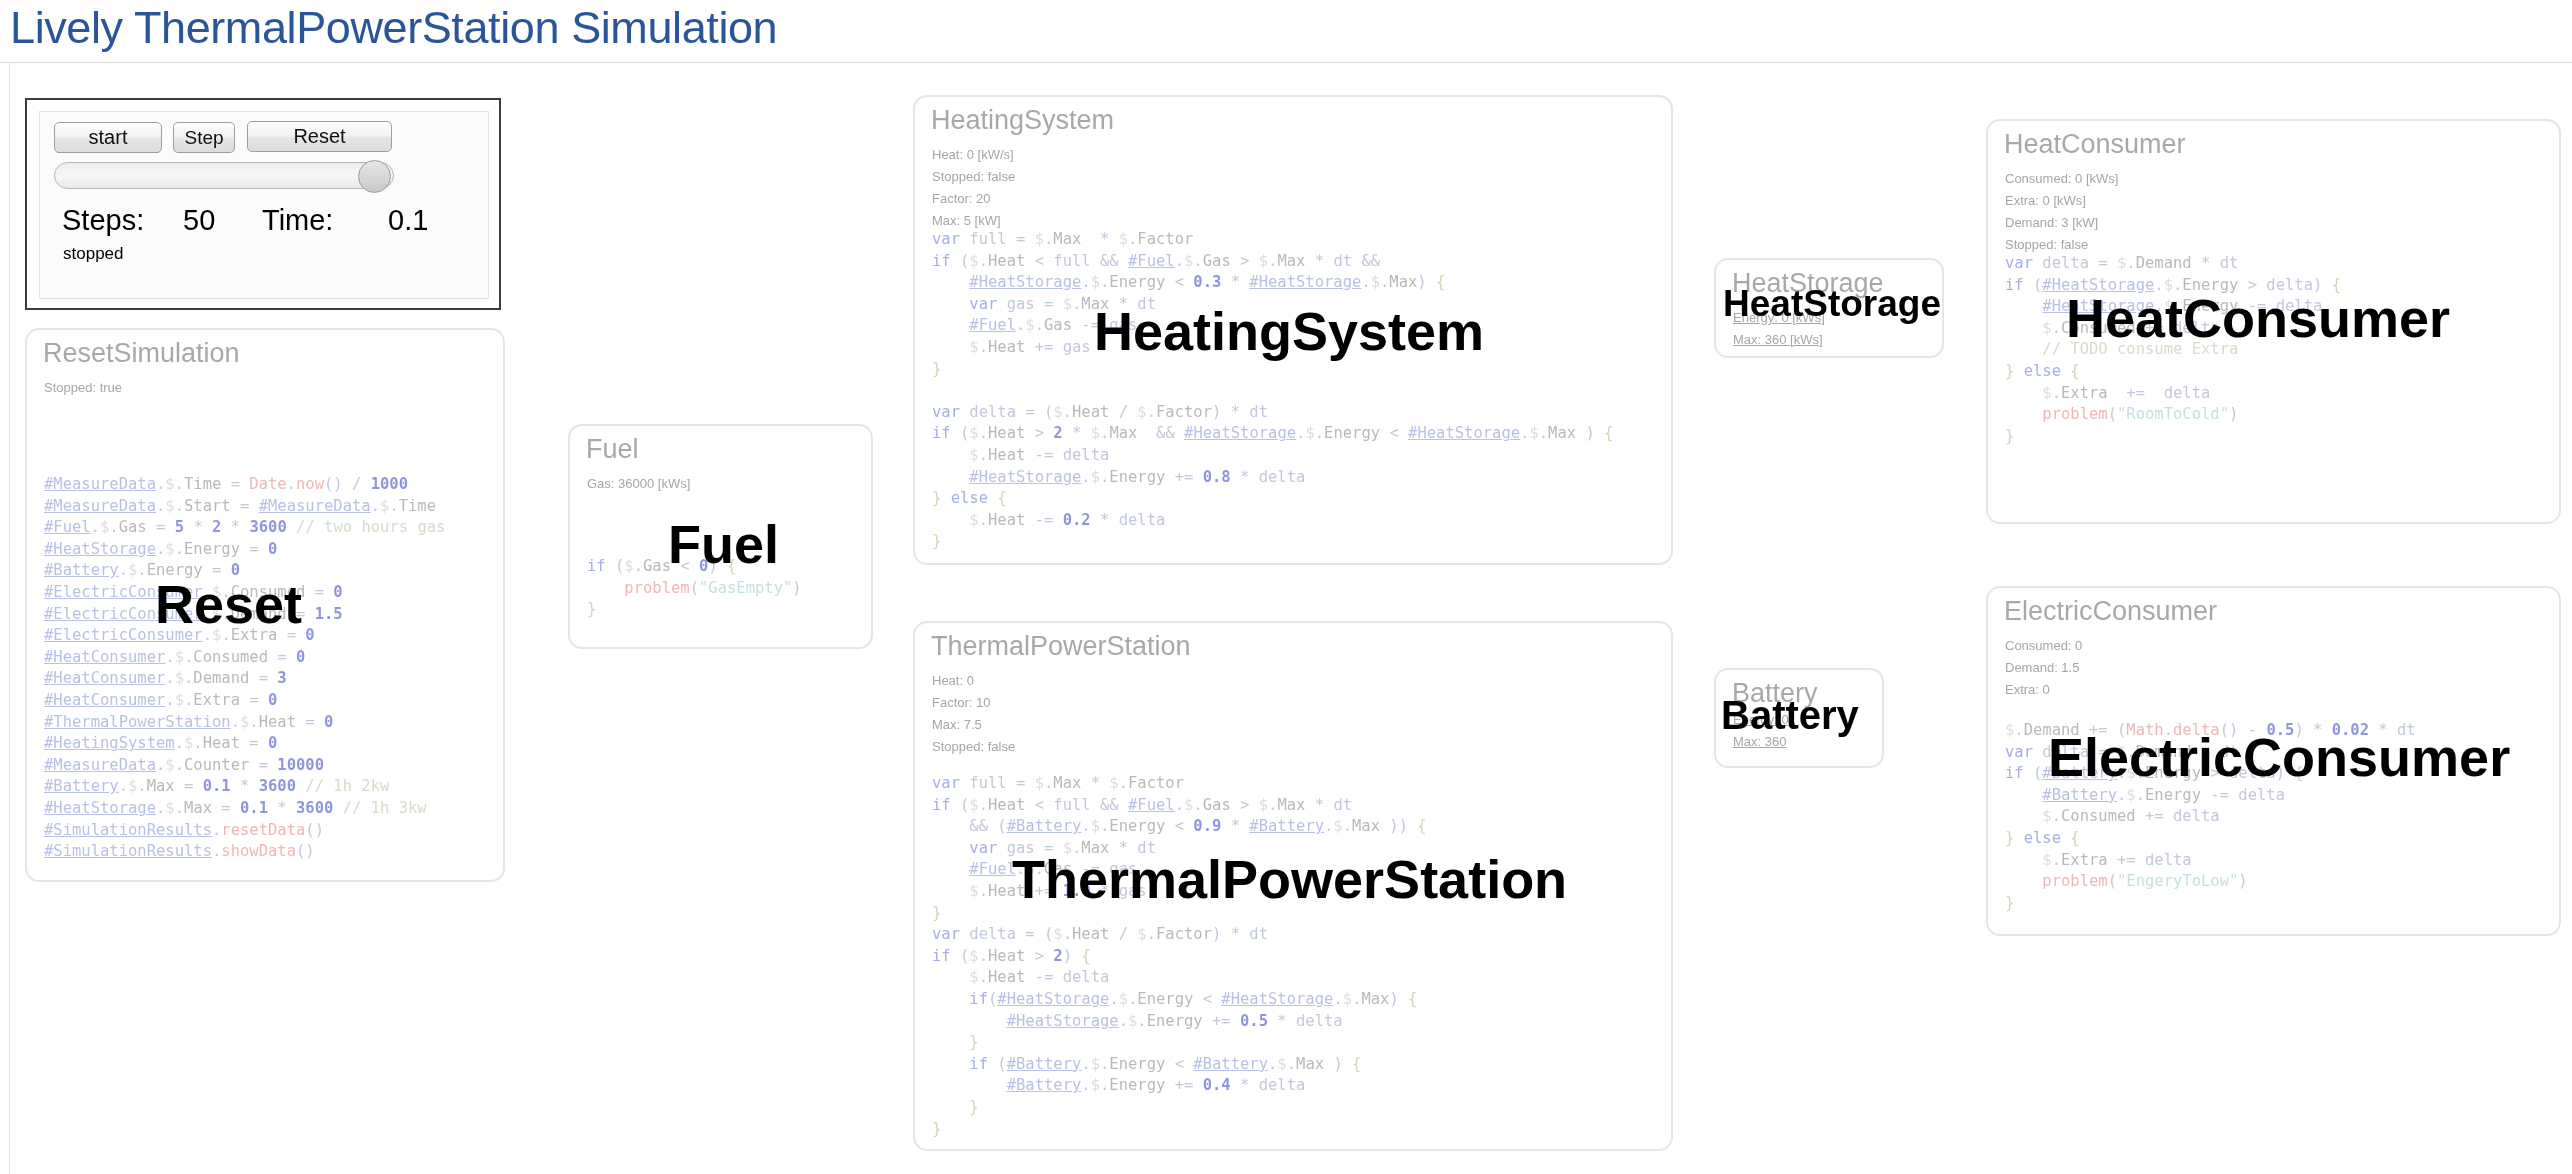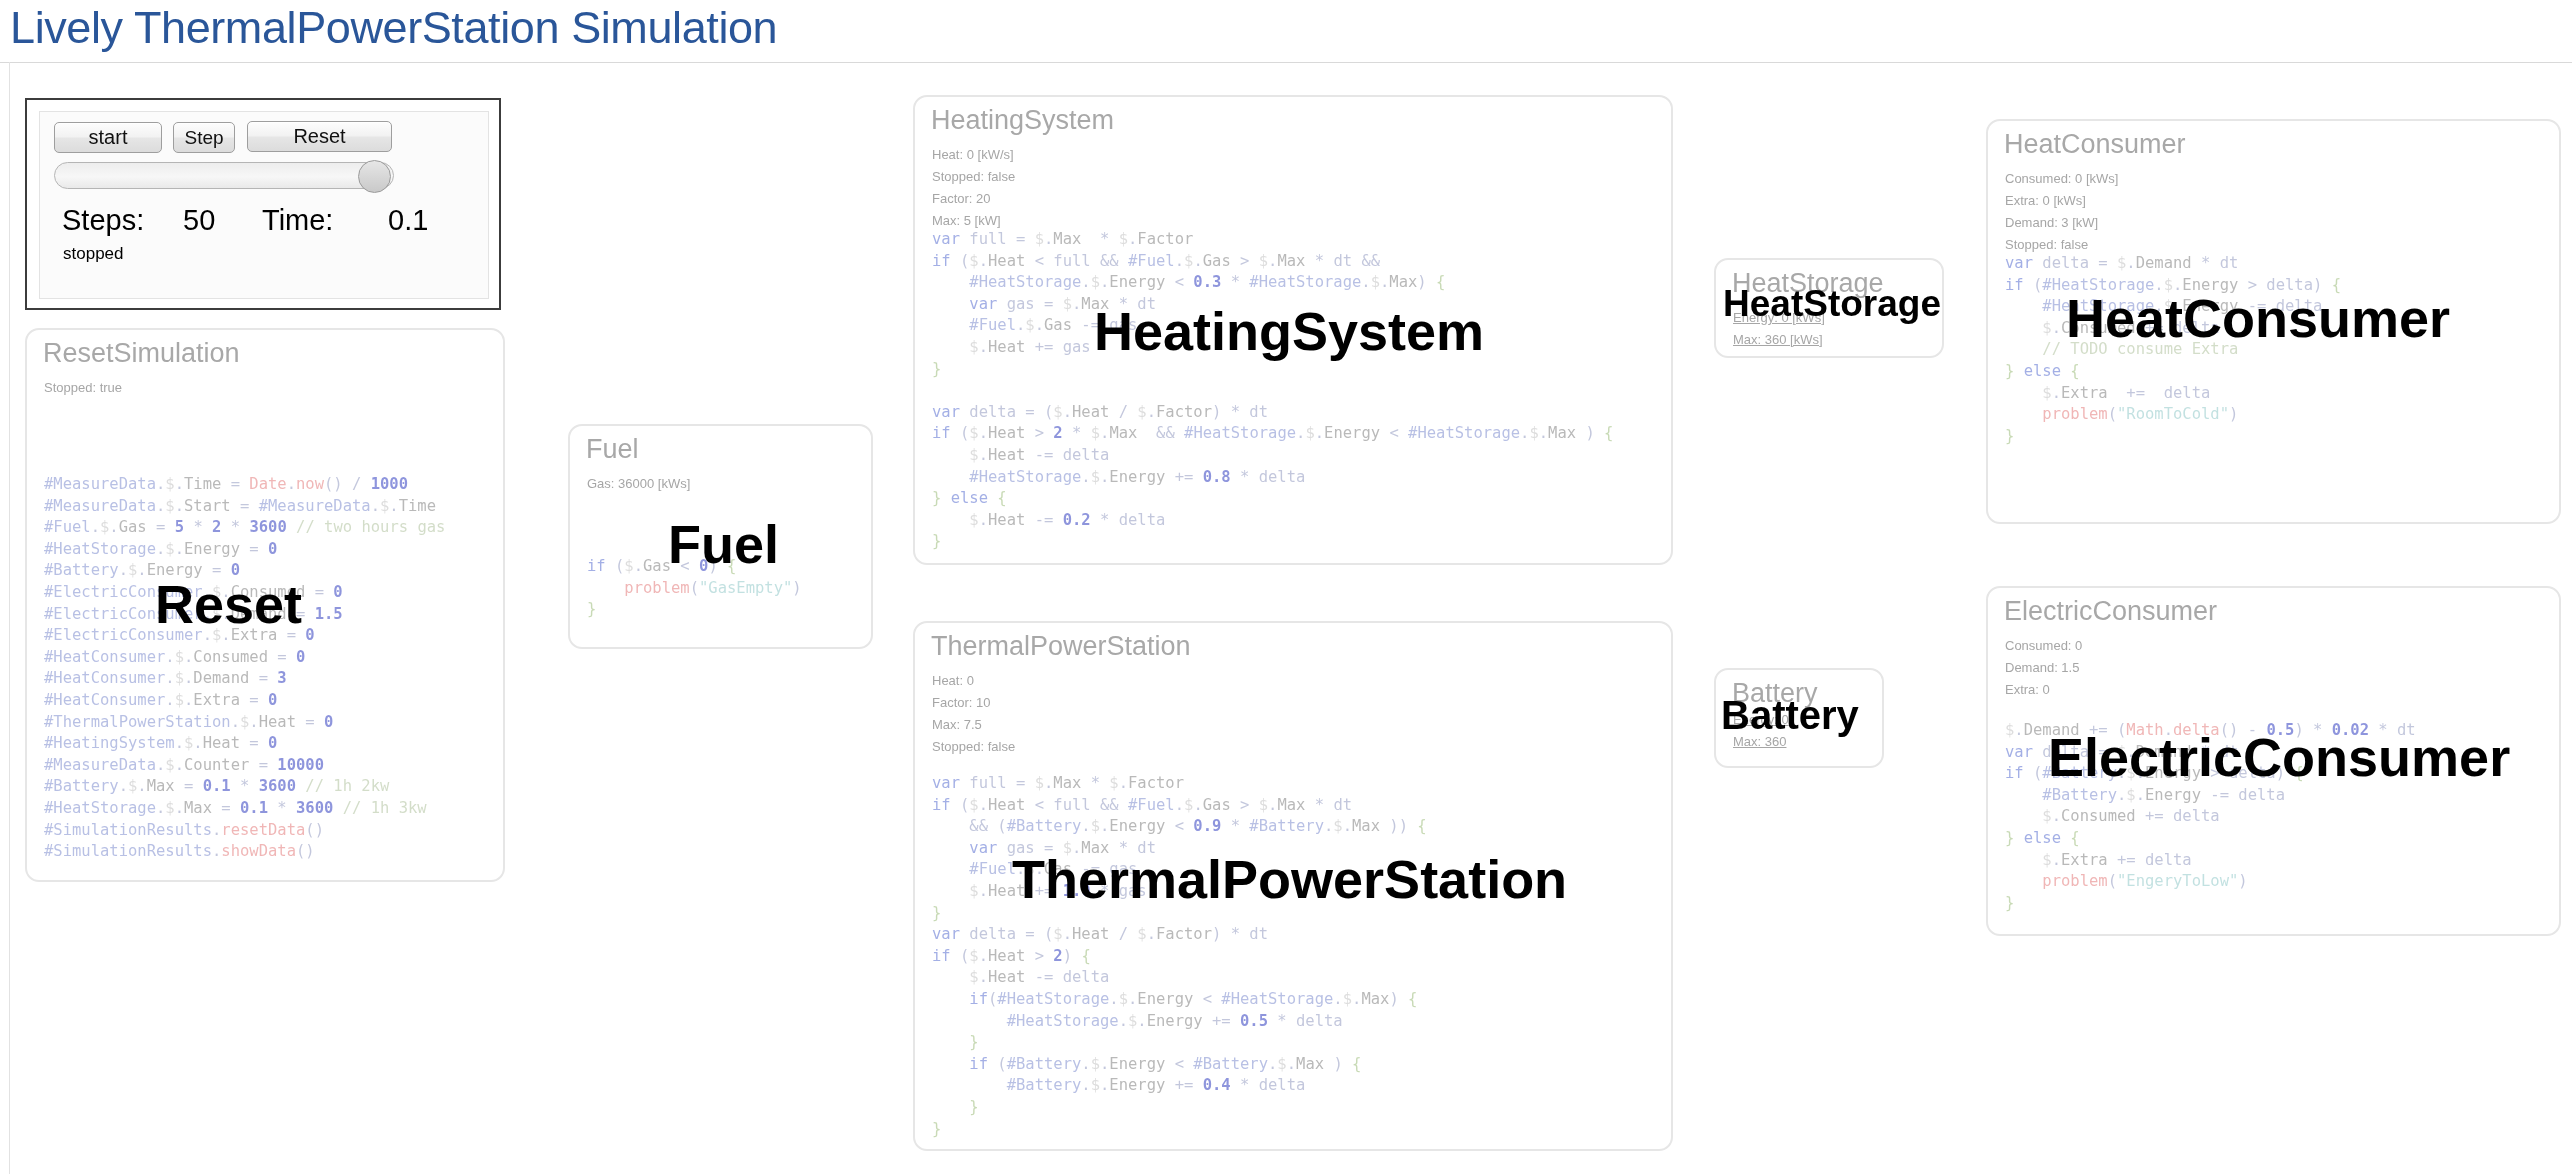--- a/index.html
+++ b/index.html
@@ -90,21 +90,21 @@
   }
   .code{
     position:absolute;left:17px;
     font-family:"DejaVu Sans Mono",monospace;
     font-size:15.5px;line-height:21.6px;
     white-space:pre;
     color:#9fa6c8;
     opacity:.62;
   }
   .code .kw{color:#6c7fd6;}
-  .code .ref{color:#8d9ad4;text-align:right;}
+  .code .ref{color:#8d9ad4;text-decoration:underline;text-align:right;}
   .code .dl{color:#c9c9c9;}
   .code .num{color:#4a55c8;font-weight:bold;}
   .code .fn{color:#e78b8b;}
   .code .str{color:#9ecfcf;}
   .code .cmt{color:#b9c9a9;}
   .code .br{color:#a8c48a;}
   .code .pl{color:#8f8f8f;}
 
   
   .overlay-label{

